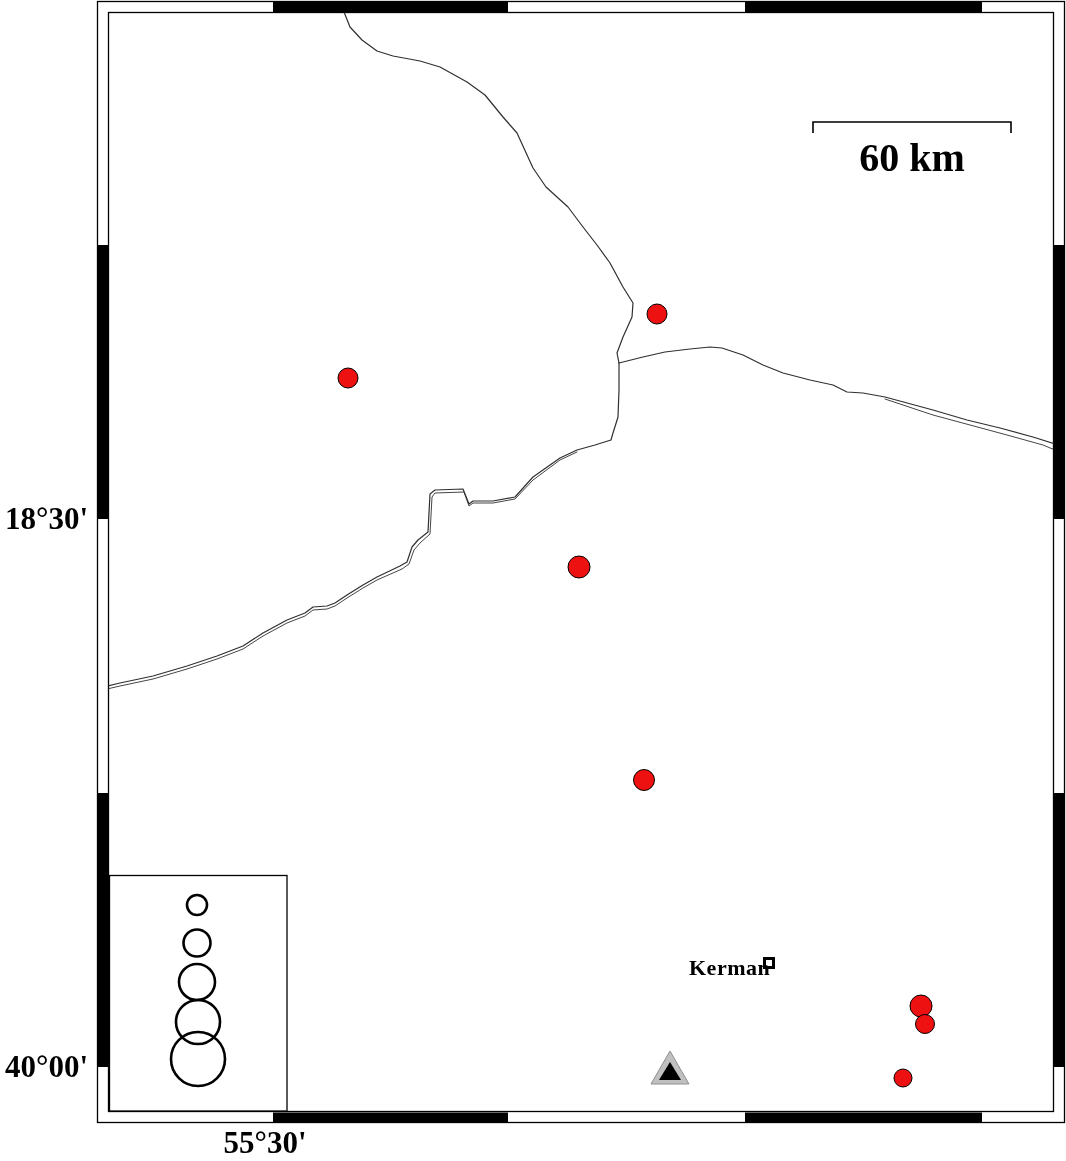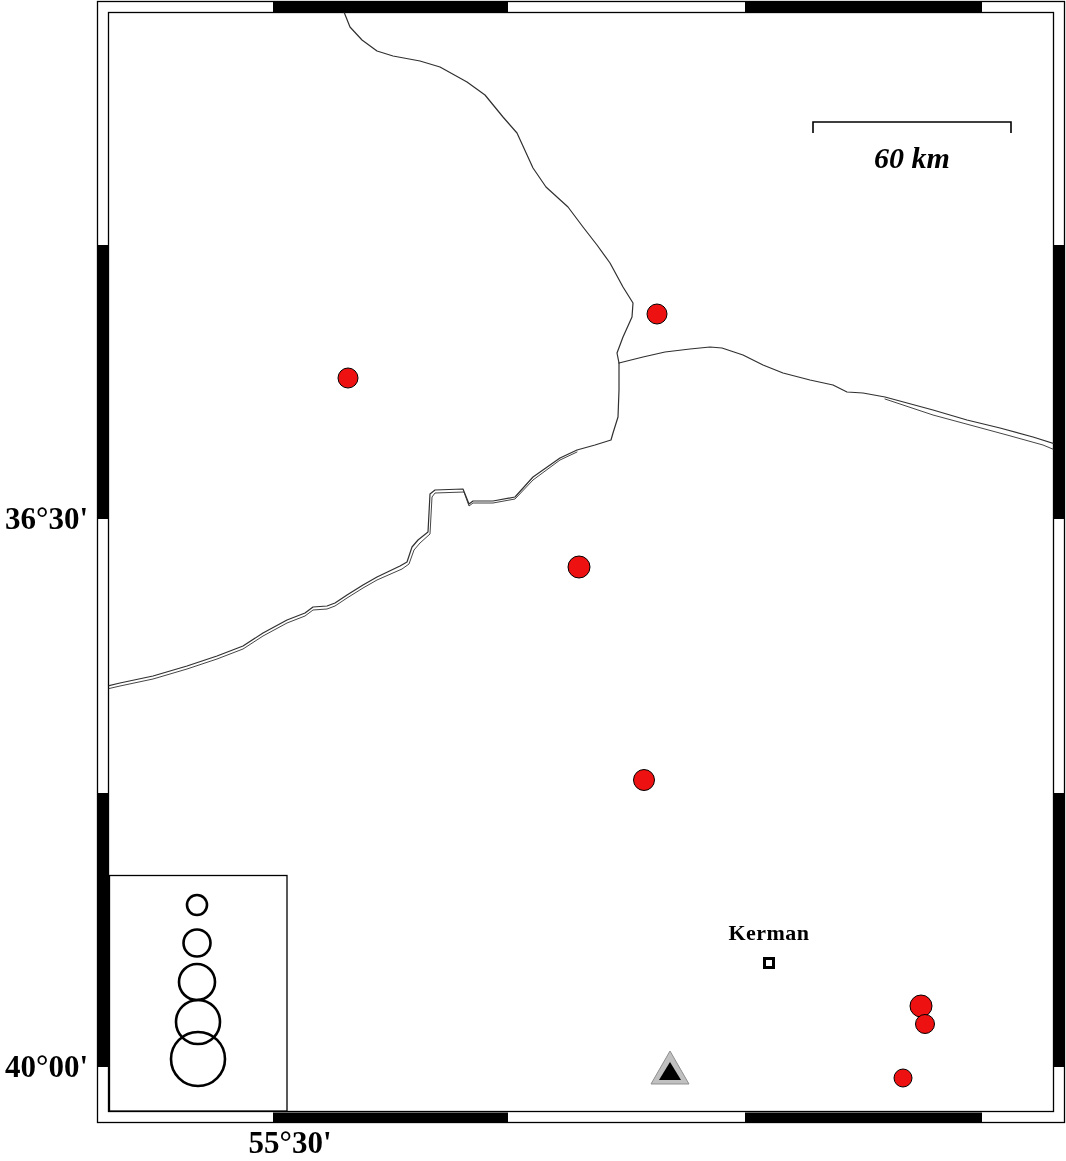--- a/index.html
+++ b/index.html
@@ -15,24 +15,24 @@
     position:absolute;
     font-weight:bold;
     color:#000;
     white-space:nowrap;
   }
   .coord{font-size:31px;line-height:38px;}
   .lat{left:0;width:88px;text-align:right;}
   .lat0{top:500px;}
   .lat1{top:1048px;}
   .lon{width:200px;text-align:center;}
-  .lon0{left:190px;top:1124px;}
+  .lon0{left:165px;top:1124px;}
   .lon1{left:645px;top:1124px;}
-  .scalelbl{left:812px;top:139px;width:200px;text-align:center;font-size:30px;line-height:38px;font-style:italic;}
-  .citylbl{left:689px;top:921px;width:160px;text-align:center;font-size:22px;line-height:24px;letter-spacing:0.5px;}
+  .scalelbl{left:812px;top:139px;width:200px;text-align:center;font-size:40px;line-height:38px;}
+  .citylbl{left:689px;top:956px;width:160px;text-align:left;font-size:22px;line-height:24px;letter-spacing:0.5px;}
 </style>
 </head>
 <body>
 
 <div class="stage">
 
   <svg id="map-svg" width="1066" height="1161" viewBox="0 0 1066 1161">
     <defs>
       <clipPath id="map-clip">
         <rect x="108.5" y="12.5" width="945" height="1099"></rect>
@@ -81,19 +81,19 @@
     <g id="legend-layer">
         <rect x="109.5" y="875.5" width="177.5" height="235.5" fill="#fff" stroke="#000" stroke-width="1.3"></rect>
         <circle cx="197" cy="905" r="10" fill="none" stroke="#000" stroke-width="2.6"></circle>
         <circle cx="197" cy="943" r="13.5" fill="none" stroke="#000" stroke-width="2.6"></circle>
         <circle cx="197" cy="982" r="18" fill="none" stroke="#000" stroke-width="2.6"></circle>
         <circle cx="198" cy="1022" r="22" fill="none" stroke="#000" stroke-width="2.6"></circle>
         <circle cx="198" cy="1059" r="27" fill="none" stroke="#000" stroke-width="2.6"></circle>
       </g>
   </svg>
 
-  <div class="lbl coord lat lat0">36°30'</div>
+  <div class="lbl coord lat lat0">18°30'</div>
   <div class="lbl coord lat lat1">40°00'</div>
   <div class="lbl coord lon lon0">55°30'</div>
   <div class="lbl scalelbl">60 km</div>
   <div class="lbl citylbl">Kerman</div>
 
 </div>
 
 </body></html>

